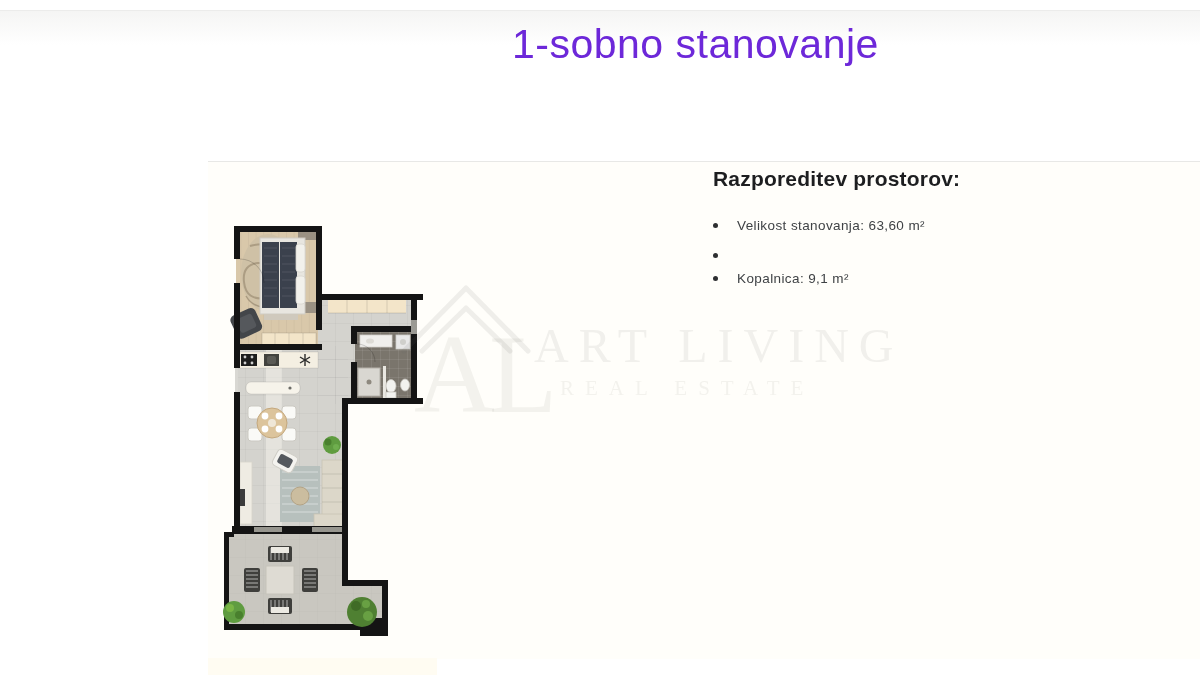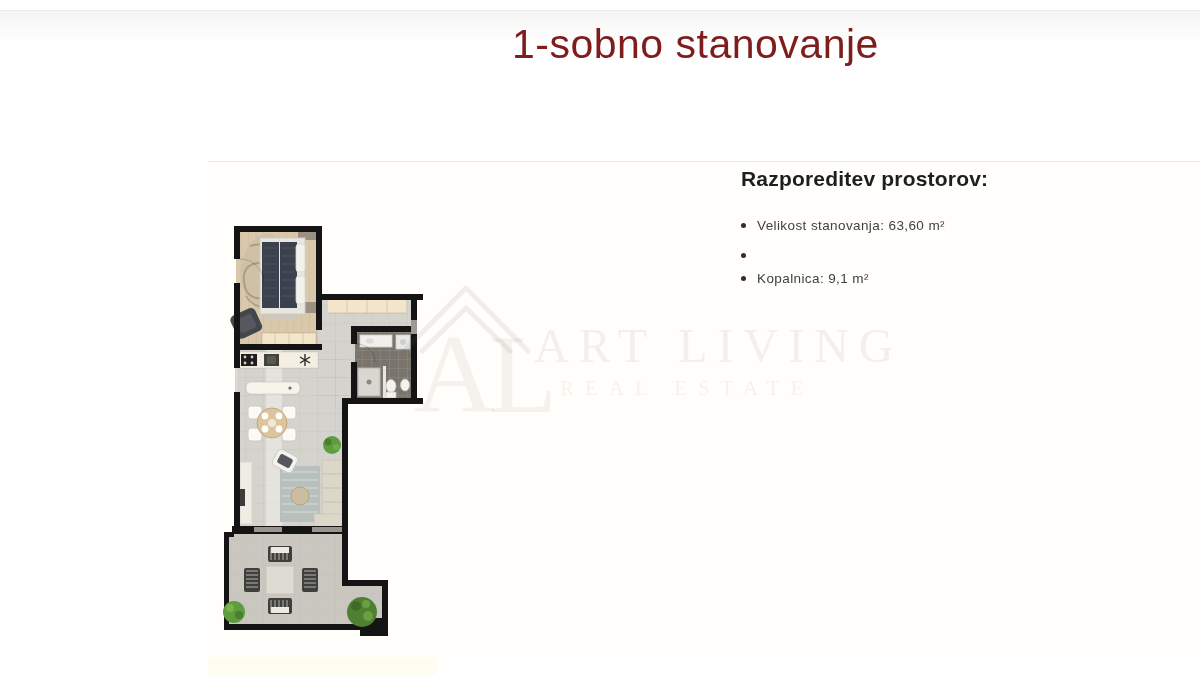--- a/index.html
+++ b/index.html
@@ -2,30 +2,30 @@
 <html><head>
 <meta charset="utf-8">
 <style>
   html,body{margin:0;padding:0;background:#fff;}
   .stage{position:relative;width:1200px;height:675px;overflow:hidden;background:#ffffff;
          font-family:"Liberation Sans",sans-serif;}
   
   .top-band{position:absolute;left:0;top:10px;width:100%;height:34px;
             background:linear-gradient(#f5f5f4,#ffffff);border-top:1px solid #ececeb;}
   .page-title{position:absolute;left:512px;top:-7px;font-size:41px;font-weight:400;
-              color:#7f1d1d;letter-spacing:.5px;line-height:1.2;z-index:3;}
+              color:#6d28d9;letter-spacing:.5px;line-height:1.2;z-index:3;}
   
   .image-panel{position:absolute;left:208px;top:161px;width:992px;height:497px;
                background:#fffefa;border-top:1px solid #e8e8e6;margin:0;}
   .plan-svg{position:absolute;left:2px;top:54px;width:220px;height:430px;}
   .watermark-svg{position:absolute;left:0;top:0;width:992px;height:497px;pointer-events:none;z-index:2;}
-  .layout-block{position:absolute;left:505px;top:5px;z-index:3;width:420px;margin-left:28px;}
+  .layout-block{position:absolute;left:505px;top:5px;z-index:3;width:420px;}
   .layout-heading{margin:0 0 27px 0;font-size:21px;font-weight:700;color:#1d1e20;letter-spacing:.2px;}
   .layout-list{list-style:none;margin:0;padding:0;}
-  .layout-list li{display:flex;align-items:flex-start;gap:11px;margin-bottom:13px;
+  .layout-list li{display:flex;align-items:flex-start;gap:19px;margin-bottom:13px;
                   font-size:13.5px;color:#3f4245;letter-spacing:.4px;line-height:1.25;}
   .bullet-dot{flex:0 0 auto;width:5px;height:5px;border-radius:50%;background:#2e2f31;margin-top:5px;}
   .next-sliver{position:absolute;left:208px;top:658px;width:229px;height:17px;background:#fffcf2;}
   
   .wall{fill:#141414;}
   .doorarc{fill:none;stroke:rgba(0,0,0,.18);stroke-width:1;}
   .wm-stroke{fill:none;stroke:rgba(100,100,95,.10);stroke-width:5;stroke-linecap:round;stroke-linejoin:round;}
   .wm-al{font-family:"Liberation Serif",serif;font-size:112px;fill:rgba(100,100,95,.08);letter-spacing:-6px;}
   .wm-name{font-family:"Liberation Serif",serif;font-size:48px;fill:rgba(100,100,95,.09);letter-spacing:10px;}
   .wm-tag{font-family:"Liberation Serif",serif;font-size:21px;fill:rgba(100,100,95,.08);letter-spacing:11px;}

